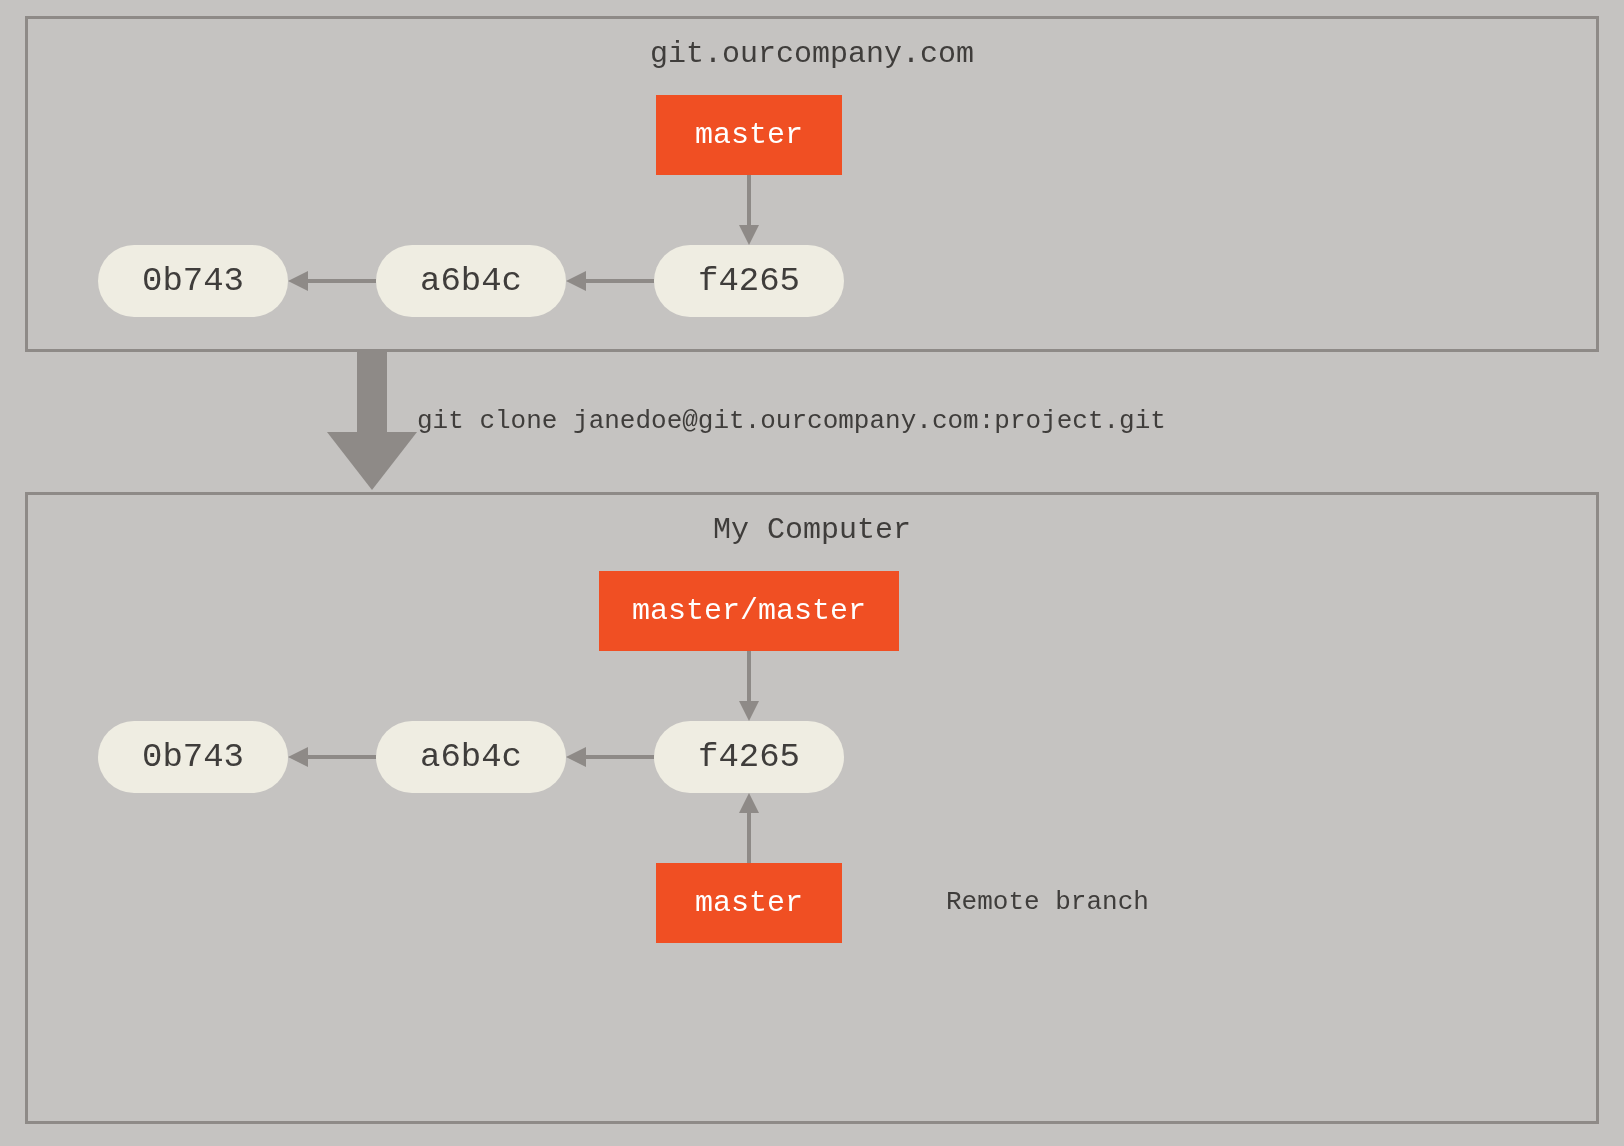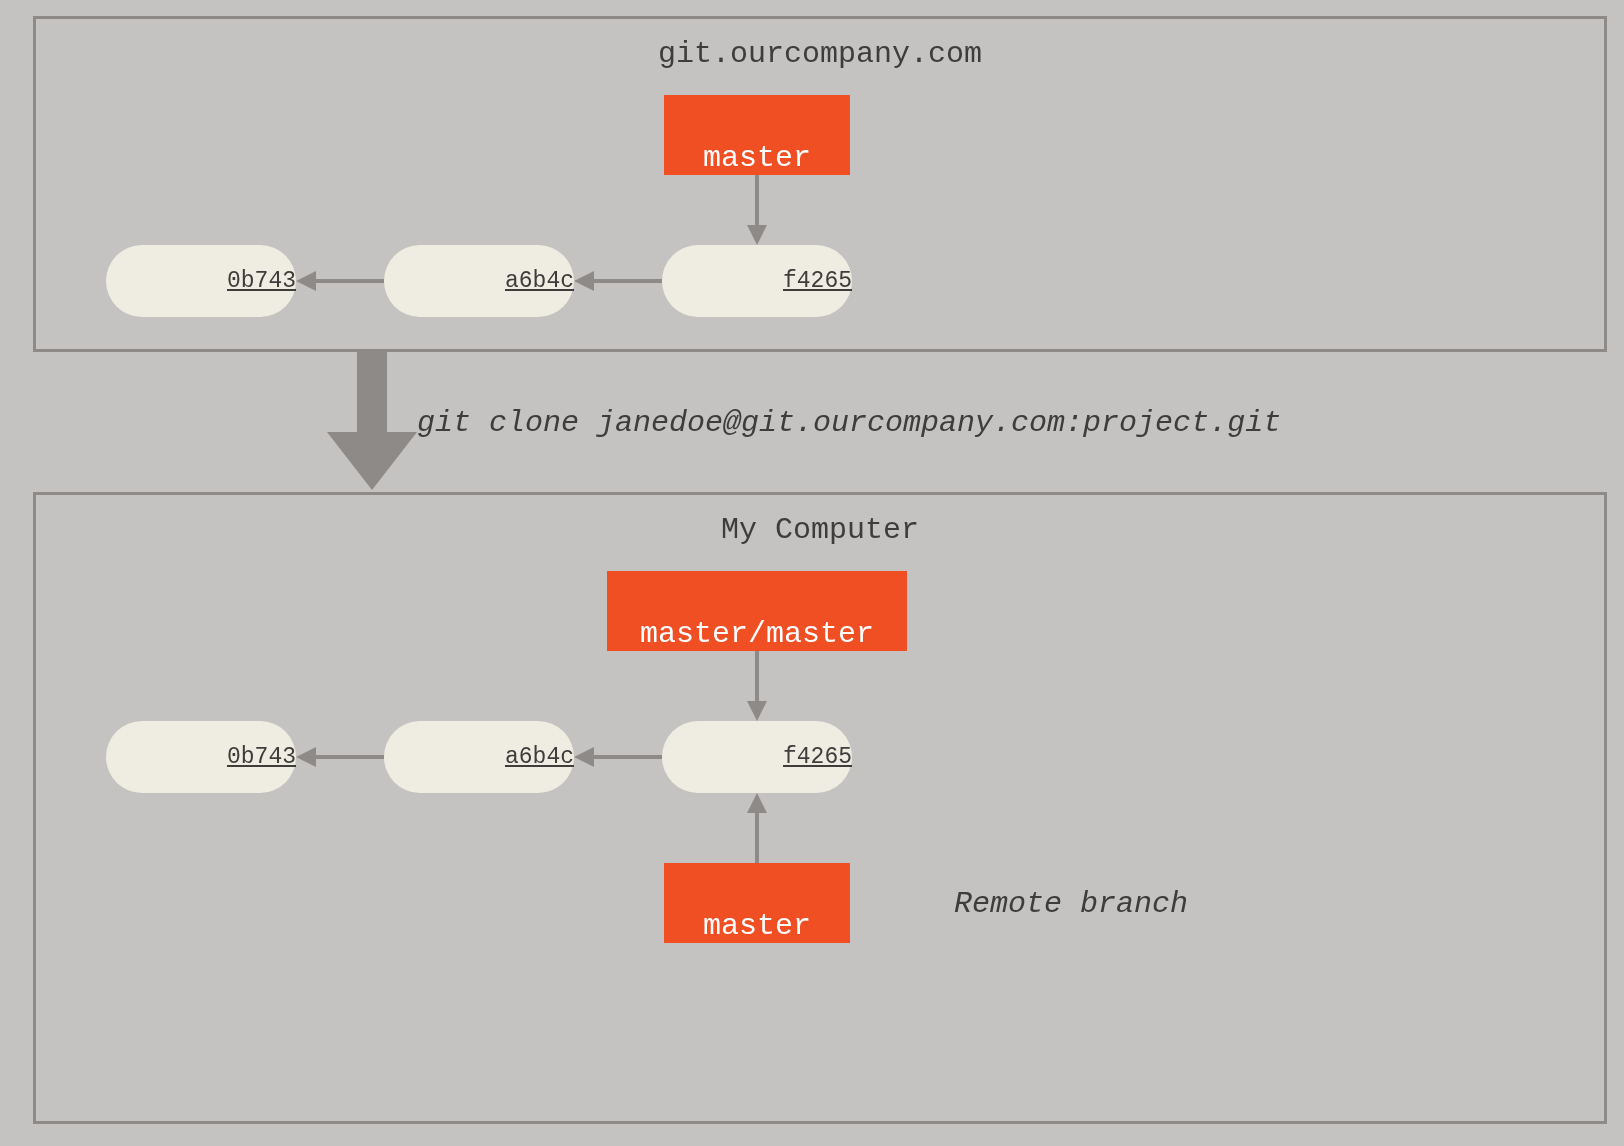--- a/index.html
+++ b/index.html
@@ -8,57 +8,54 @@
     font-family: "SF Mono", "Menlo", "Consolas", "Courier New", monospace;
     width: 1624px;
     height: 1146px;
     position: relative;
     color: #3f3d3b;
   }
   .panel {
     position: absolute;
     border: 3px solid #8e8a87;
     background: #c5c3c1;
-    margin-left: 8px;
   }
   .panel-title {
     text-align: center;
     font-size: 30px;
     color: #3f3d3b;
     margin-top: 18px;
   }
   .branch-box {
     position: absolute;
     background: #f04f23;
     color: #fff;
     font-size: 30px;
     display: flex;
-    align-items: flex-end;
+    align-items: center;
     justify-content: center;
     height: 80px;
   }
   .commit-node {
     position: absolute;
     background: #efede2;
     border-radius: 36px;
     width: 190px;
     height: 72px;
     display: flex;
     align-items: center;
-    justify-content: flex-end;
-    font-size: 23px;
+    justify-content: center;
+    font-size: 34px;
     color: #3f3d3b;
-    text-decoration: underline;
   }
   .label-text {
     position: absolute;
-    font-size: 30px;
+    font-size: 26px;
     color: #3f3d3b;
     white-space: nowrap;
-    font-style: italic;
   }
   svg.arrow { position: absolute; overflow: visible; }
   .arrow-stroke { stroke: #8e8a87; fill: none; }
   .arrow-fill { fill: #8e8a87; }
 </style>
 </head>
 <body>
 
 <div class="panel" style="left:25px; top:16px; width:1574px; height:336px;">
   <div class="panel-title">git.ourcompany.com</div>

